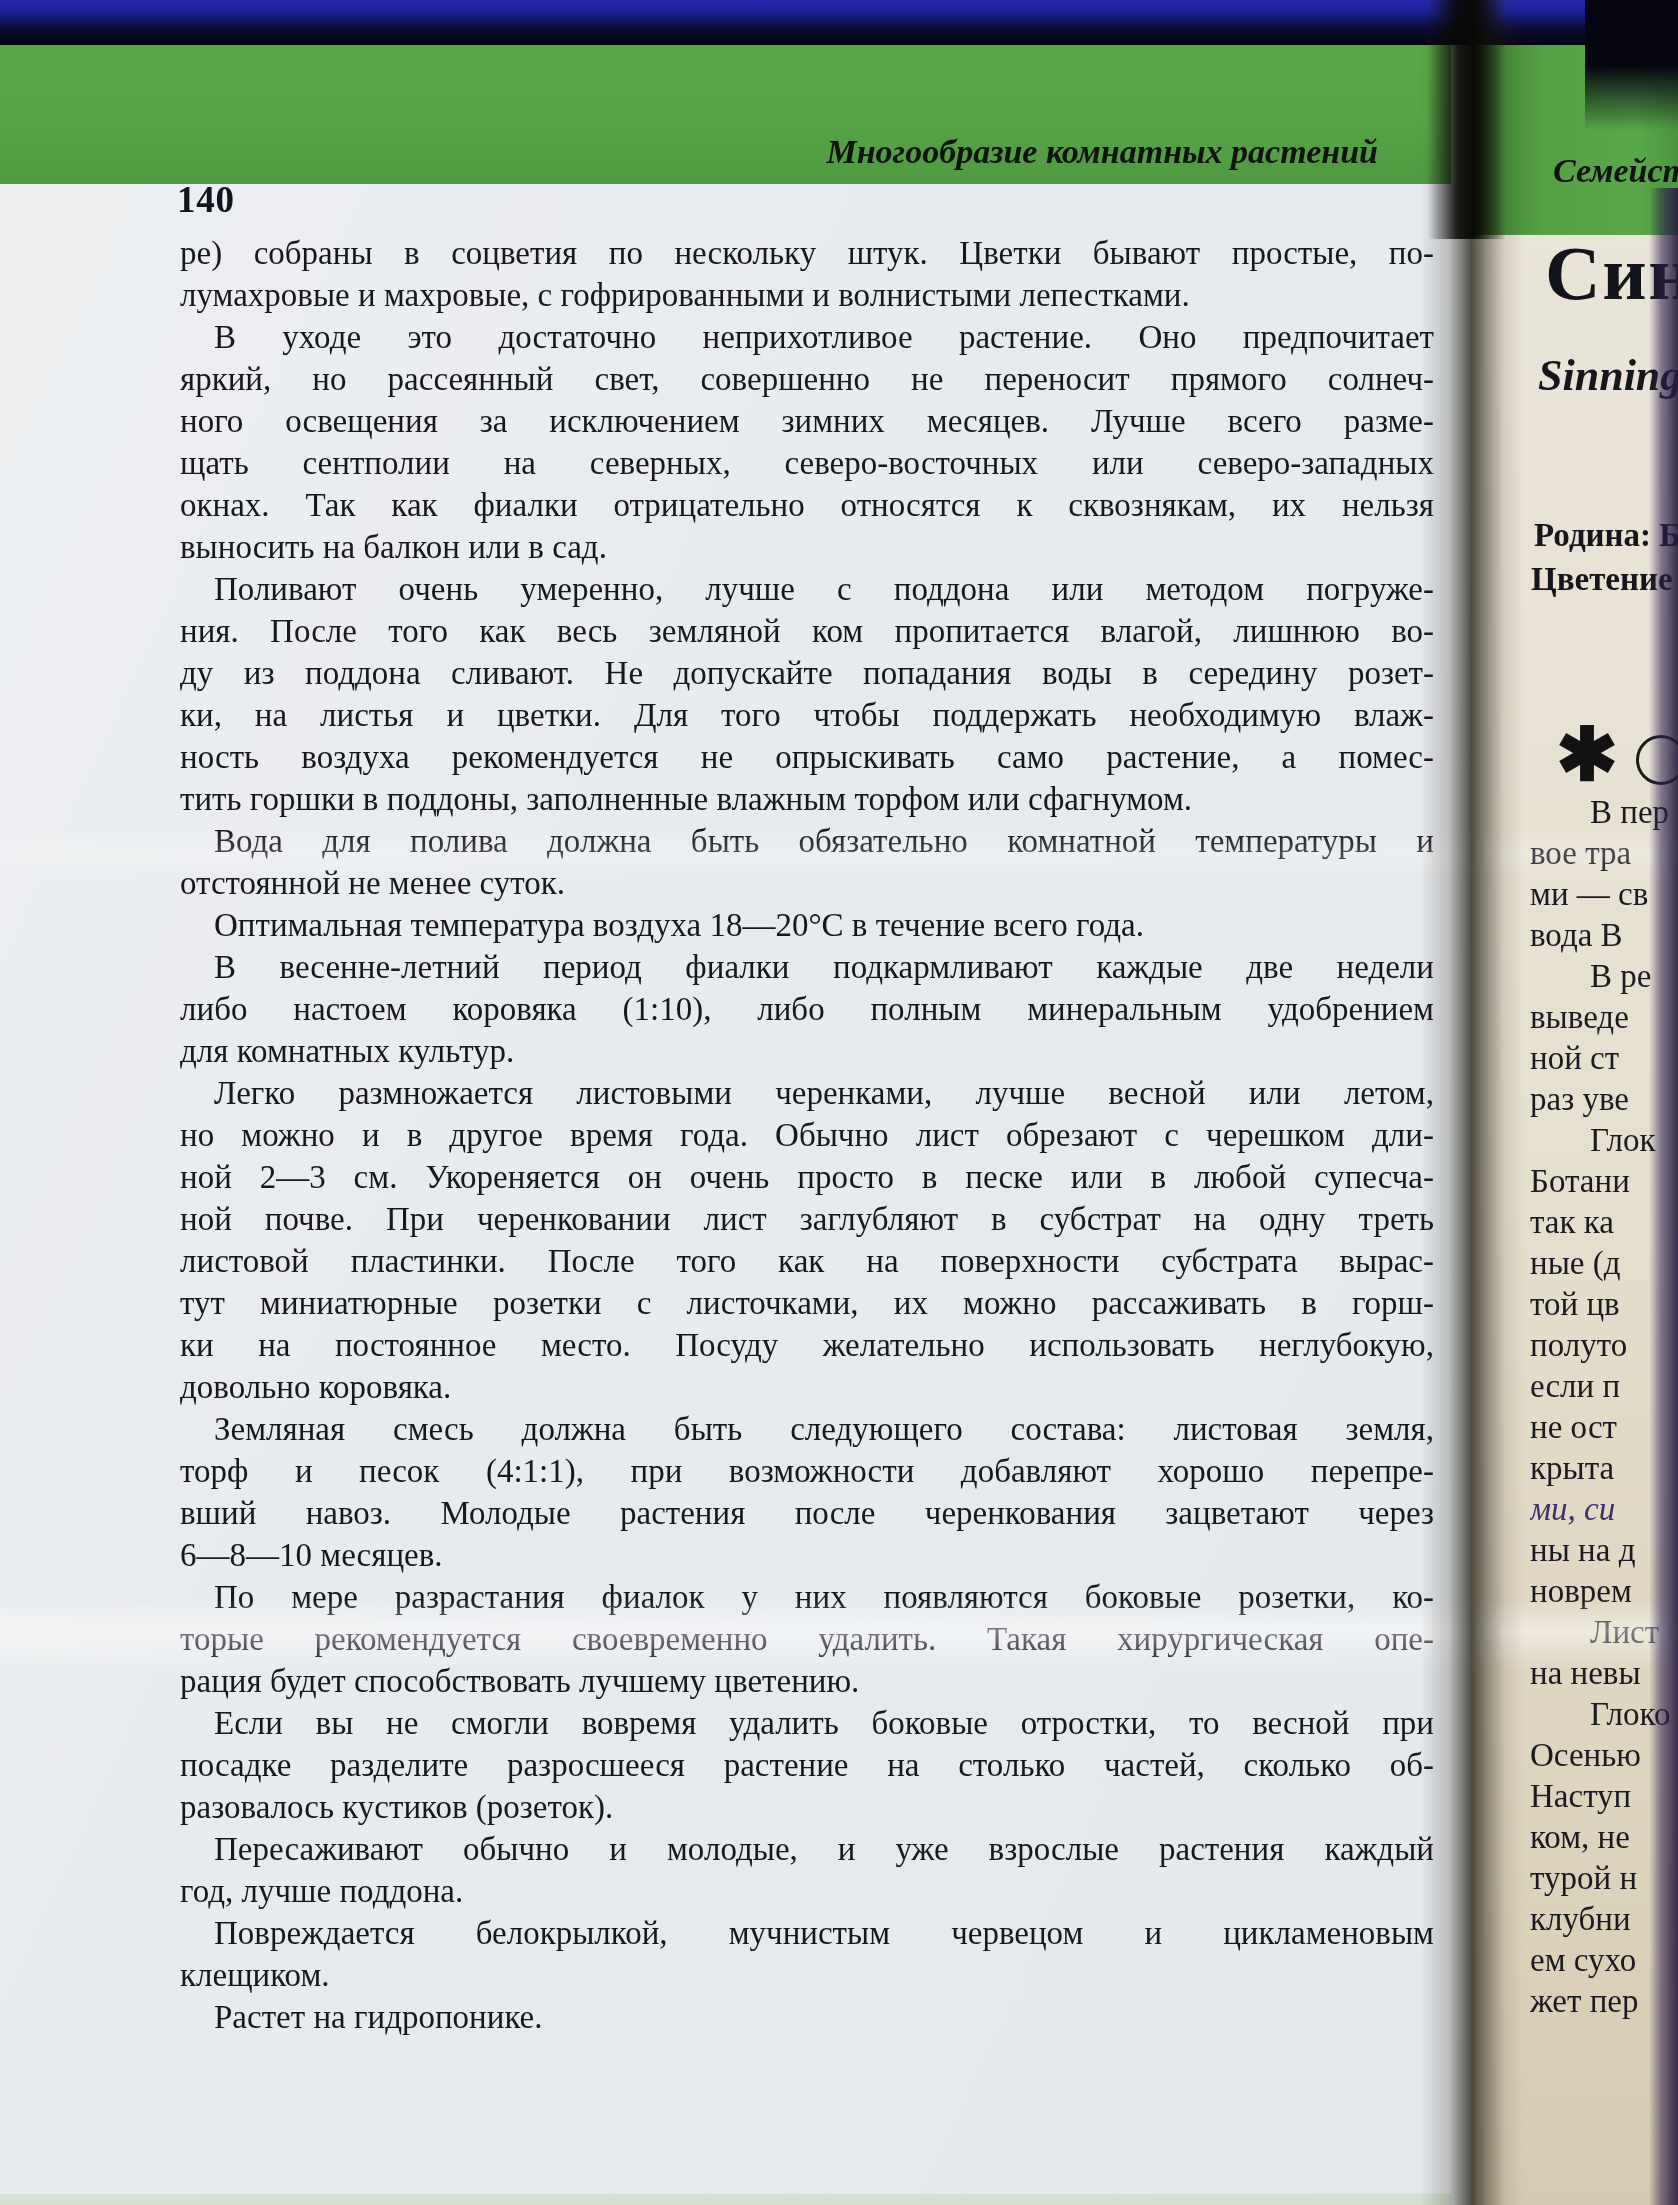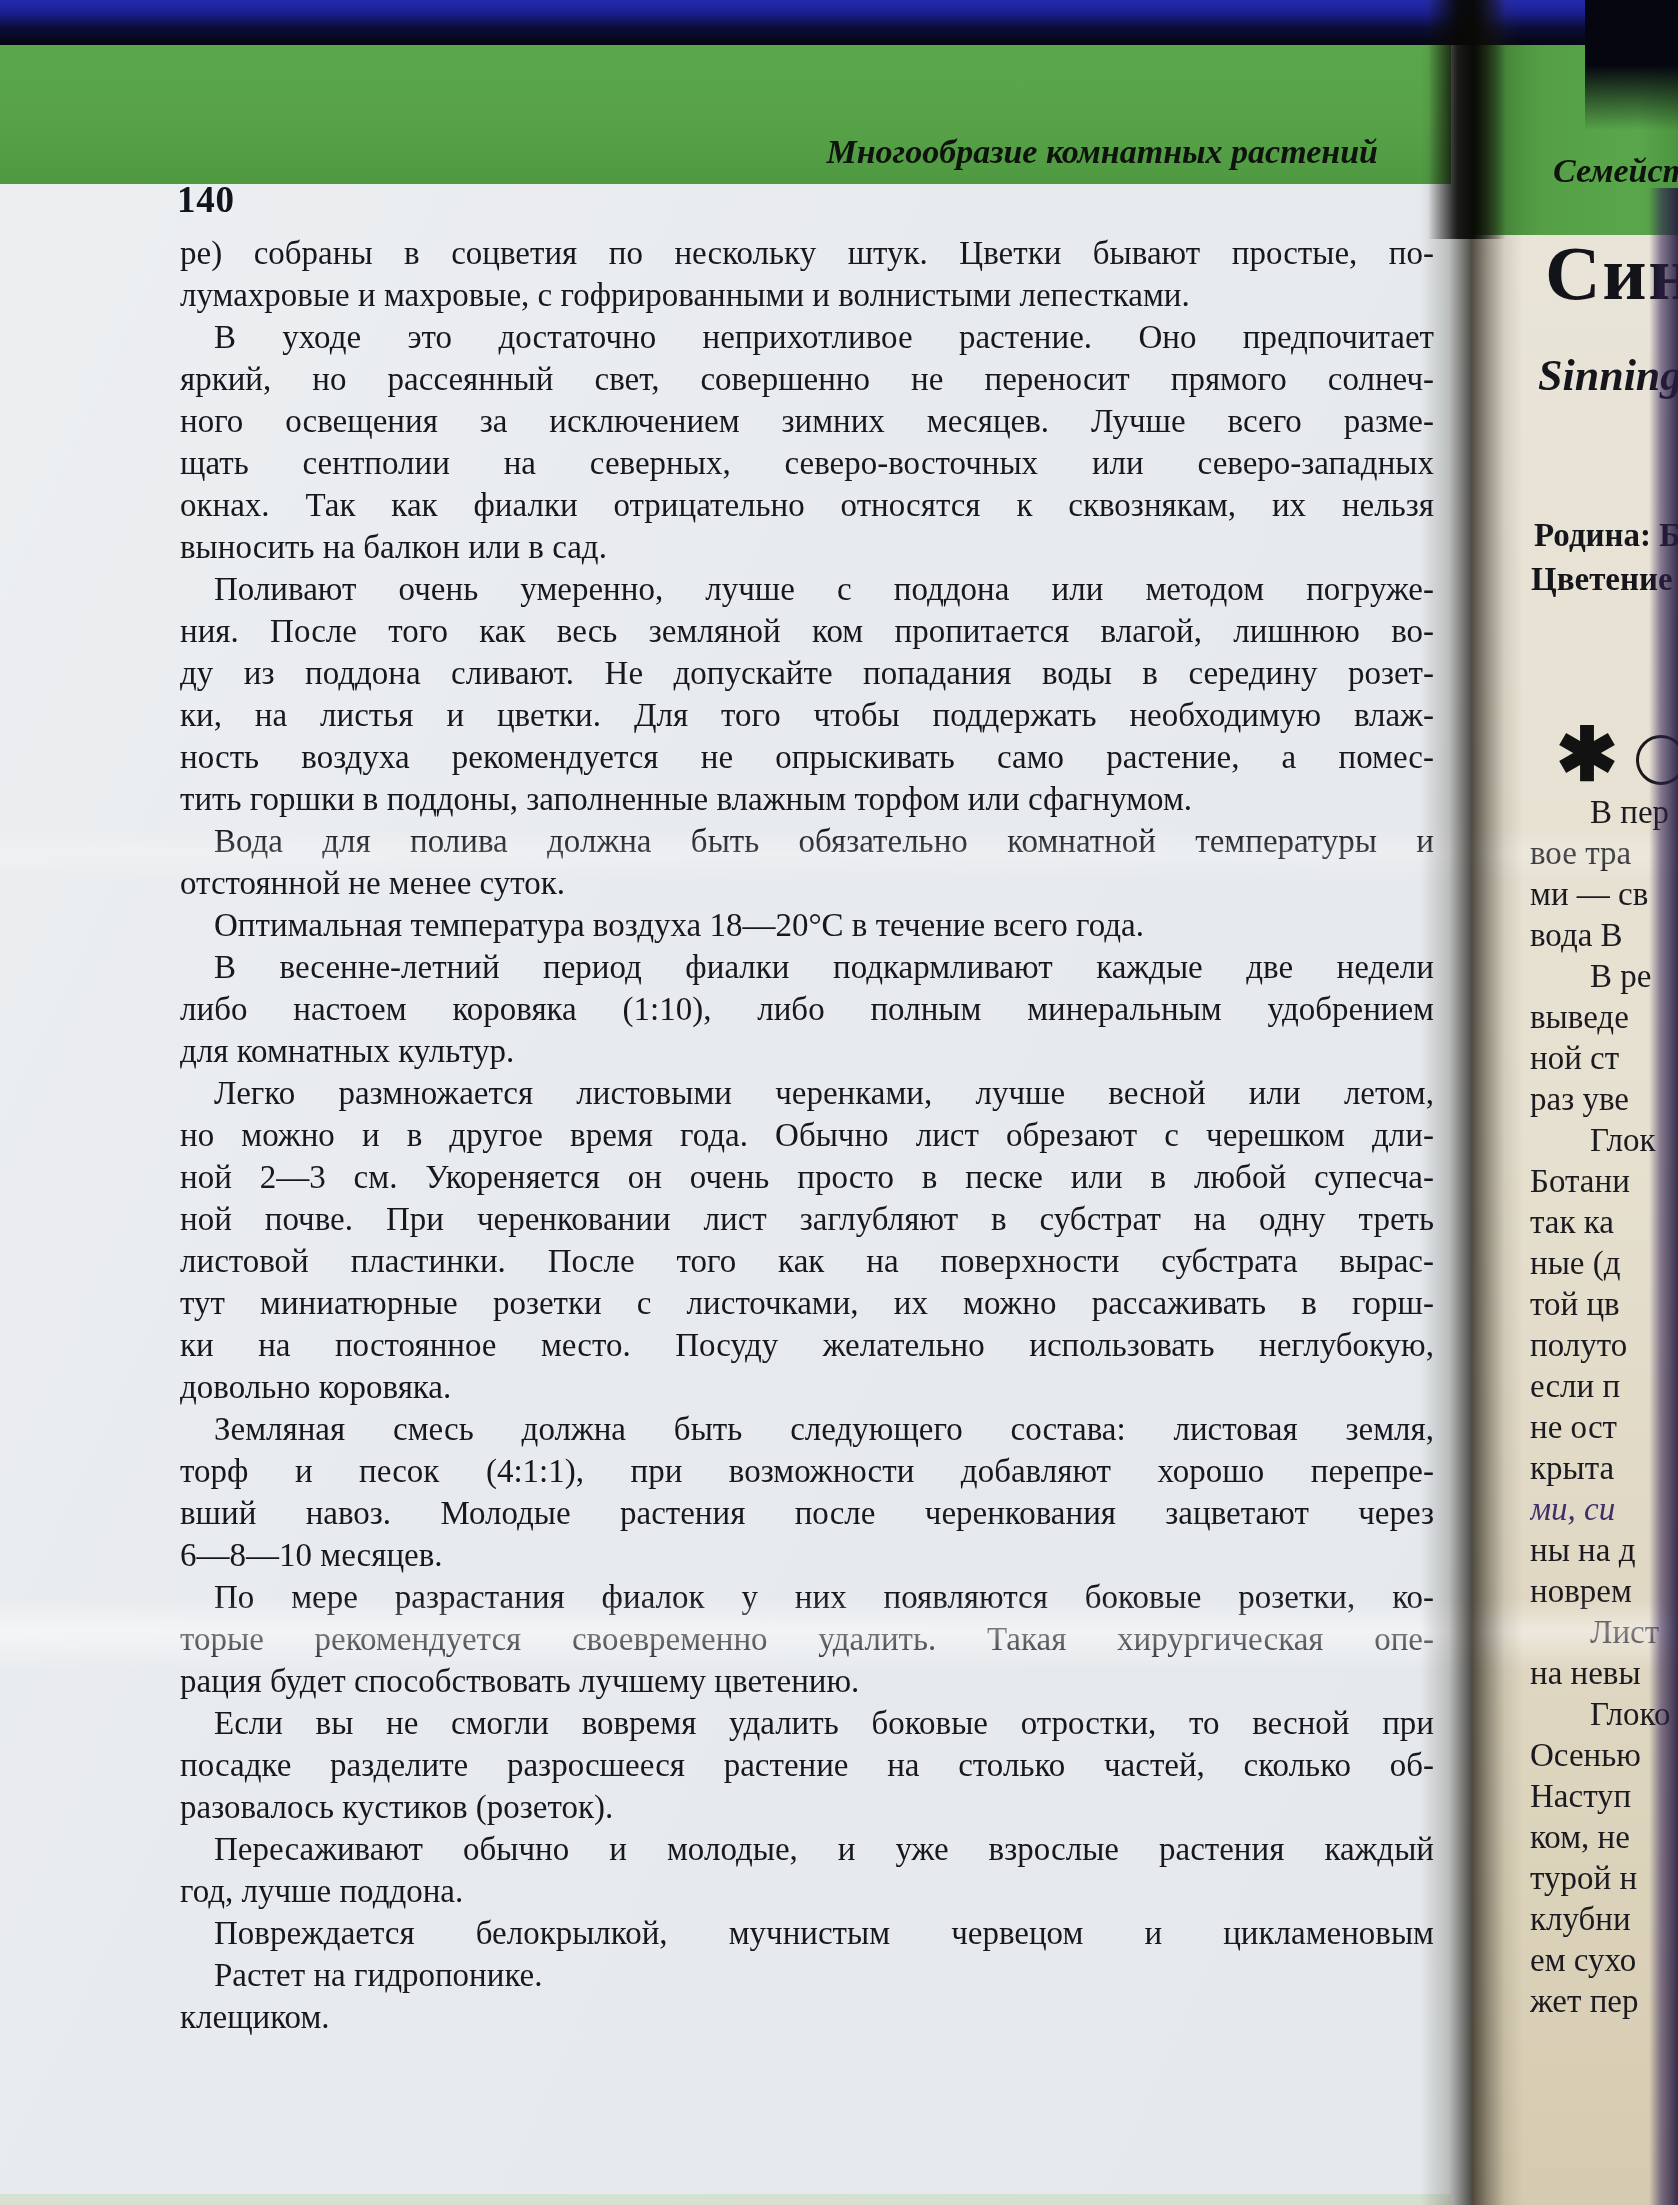--- a/index.html
+++ b/index.html
@@ -116,22 +116,22 @@
       <div class="line last">6—8—10 месяцев.</div>
       <div class="line ind">По мере разрастания фиалок у них появляются боковые розетки, ко-</div>
       <div class="line">торые рекомендуется своевременно удалить. Такая хирургическая опе-</div>
       <div class="line last">рация будет способствовать лучшему цветению.</div>
       <div class="line ind">Если вы не смогли вовремя удалить боковые отростки, то весной при</div>
       <div class="line">посадке разделите разросшееся растение на столько частей, сколько об-</div>
       <div class="line last">разовалось кустиков (розеток).</div>
       <div class="line ind">Пересаживают обычно и молодые, и уже взрослые растения каждый</div>
       <div class="line last">год, лучше поддона.</div>
       <div class="line ind">Повреждается белокрылкой, мучнистым червецом и цикламеновым</div>
+      <div class="line last">клещиком.</div>
       <div class="line ind last">Растет на гидропонике.</div>
-      <div class="line last">клещиком.</div>
     </div>
 
   <div class="runhead-right">Семейст</div>
   <div class="rp-title">Синн</div>
   <div class="rp-latin">Sinningi</div>
   <div class="rp-origin">Родина: Б</div>
   <div class="rp-bloom">Цветение</div>
   <div class="icon-aster">✱</div>
   <div class="icon-sun"></div>
   <div class="rp-column">

